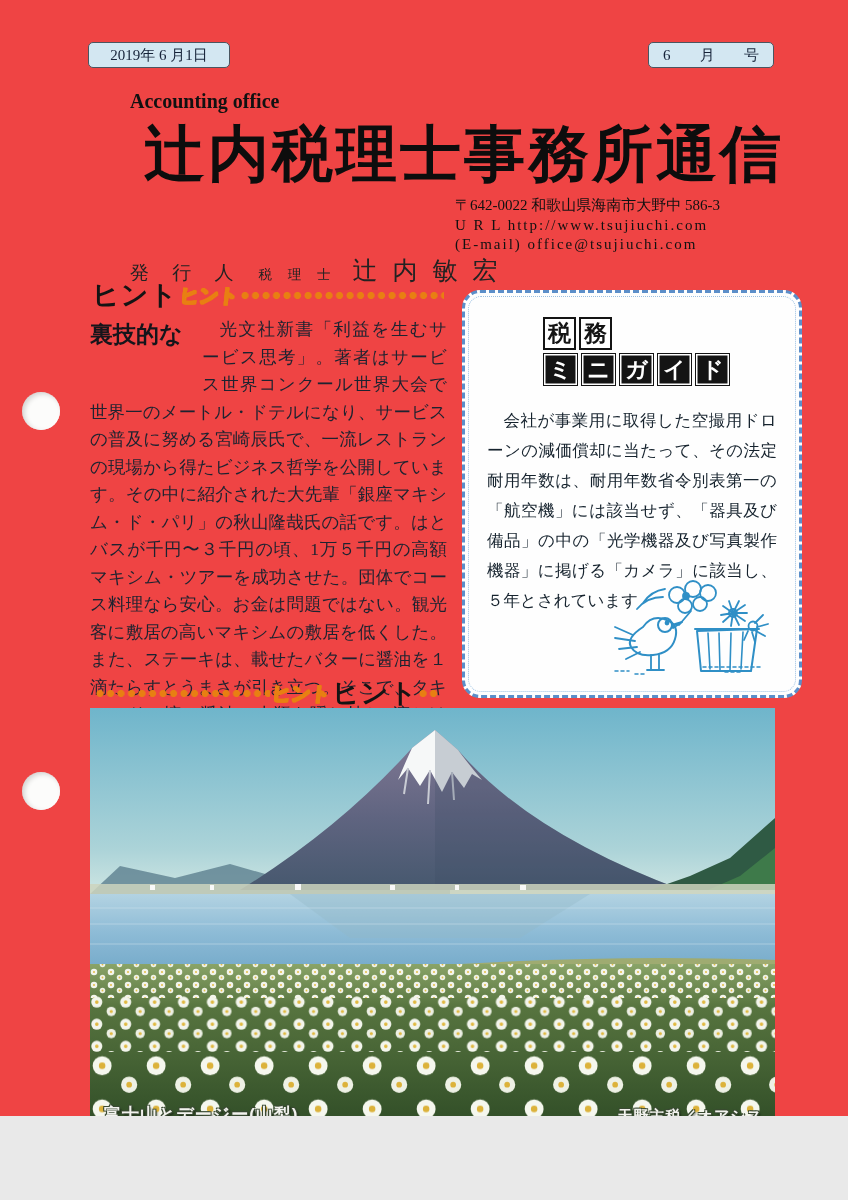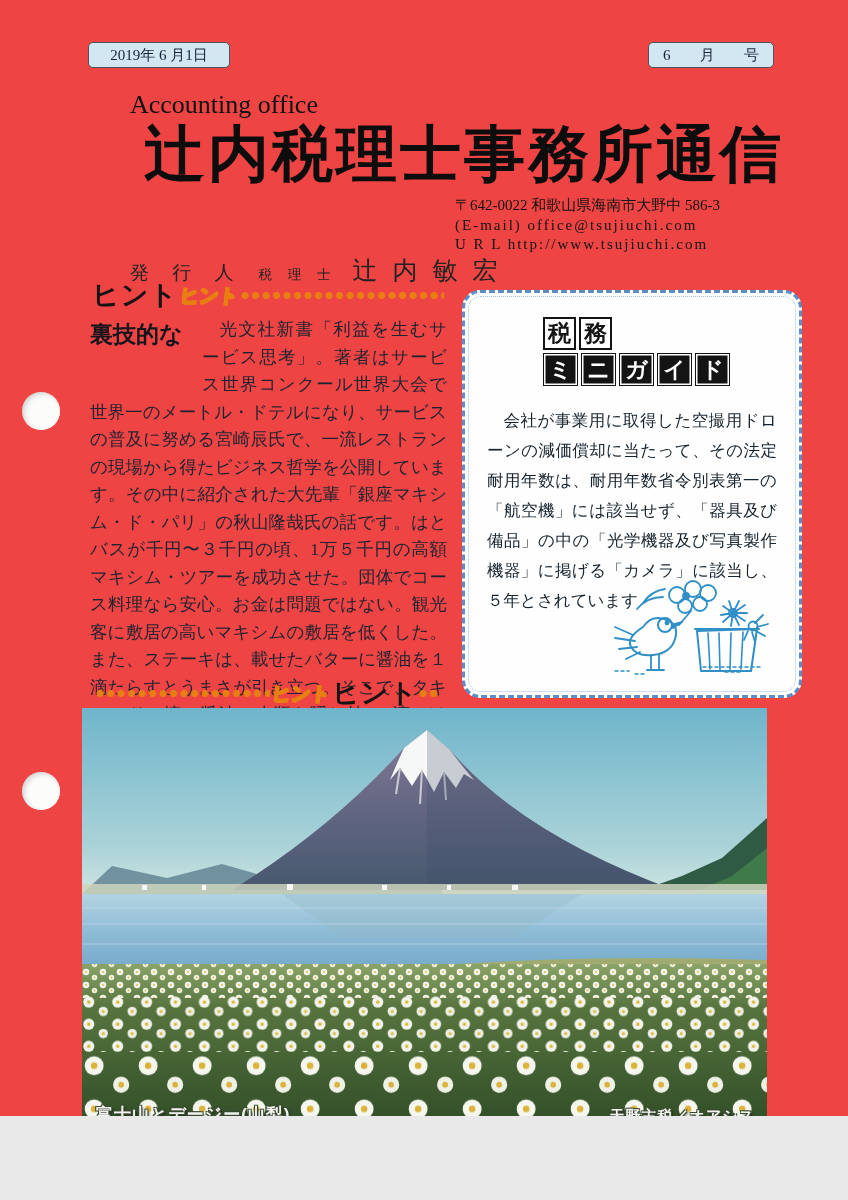--- a/index.html
+++ b/index.html
@@ -15,21 +15,21 @@
     background:#d3e7f2; border:1.5px solid #4a5560; border-radius:5px;
     display:flex; align-items:center; justify-content:center;
     font-family:"Liberation Serif", serif; font-size:15px; color:#152238;
   }
   .date-box { left:88px; width:142px; }
   .issue-box { left:648px; width:126px; justify-content:space-between; padding:0 14px; }
 
   
   .tagline {
     position:absolute; left:130px; top:90px;
-    font-family:"Liberation Serif", serif; font-weight:normal; font-size:26px; color:#111;text-align:right;
+    font-family:"Liberation Serif", serif; font-weight:bold; font-size:20px; color:#111;text-align:right;
   }
   .main-title {
     position:absolute; left:124px; top:114px; width:680px;
     font-weight:900; font-size:61px; letter-spacing:3px; color:#0d0d0d; white-space:nowrap;text-align:center;
   }
   .publisher {
     position:absolute; left:130px; top:224px;
     display:flex; align-items:baseline; gap:16px; color:#222;
   }
   .pub-label { font-size:19px; letter-spacing:9px;margin-top:36px; }
@@ -98,21 +98,21 @@
   }
   .guide-body {
     margin:20px 22px 0 22px; font-family:"Liberation Serif", serif;
     font-size:16.5px; line-height:30px; text-align:justify; text-indent:1em; color:#16232e;
     position:relative; z-index:2;
   }
   .bird-art { position:absolute; right:26px; bottom:14px; z-index:1; }
 
   
   .photo {
-    position:absolute; left:82px; top:708px; width:685px; height:428px;
+    position:absolute; left:90px; top:708px; width:685px; height:428px;
     overflow:hidden; background:#cde4e4;
   }
   .photo svg { display:block; }
   .photo-caption, .photo-credit {
     position:absolute; bottom:10px; font-weight:bold; font-size:17px; color:#f2f2ee;
     letter-spacing:1px;
     text-shadow:1px 1px 0 #3a4a33, -1px -1px 0 #3a4a33, 1px -1px 0 #3a4a33, -1px 1px 0 #3a4a33, 2px 2px 2px rgba(0,0,0,.5);
   }
   .photo-caption { left:14px; }
   .photo-credit { right:12px; font-size:15px; }
@@ -144,22 +144,22 @@
   <div class="main-title">辻内税理士事務所通信</div>
 
   <div class="publisher">
     <span class="pub-label">発 行 人</span>
     <span class="pub-title">税 理 士</span>
     <span class="pub-name">辻内敏宏</span>
   </div>
 
   <div class="addr-block">
     <div>〒642-0022 和歌山県海南市大野中 586-3</div>
+    <div class="ls">U R L http://www.tsujiuchi.com</div>
     <div class="ls">(E-mail) office@tsujiuchi.com</div>
-    <div class="ls">U R L http://www.tsujiuchi.com</div>
   </div>
 
   <div class="hint-row hint-top">
     <span class="hint-black">ヒント</span>
     <span class="hint-outline">ヒント</span>
     <span class="dotline"></span>
   </div>
 
   <div class="article">
     <div class="lead">裏技的な</div>

